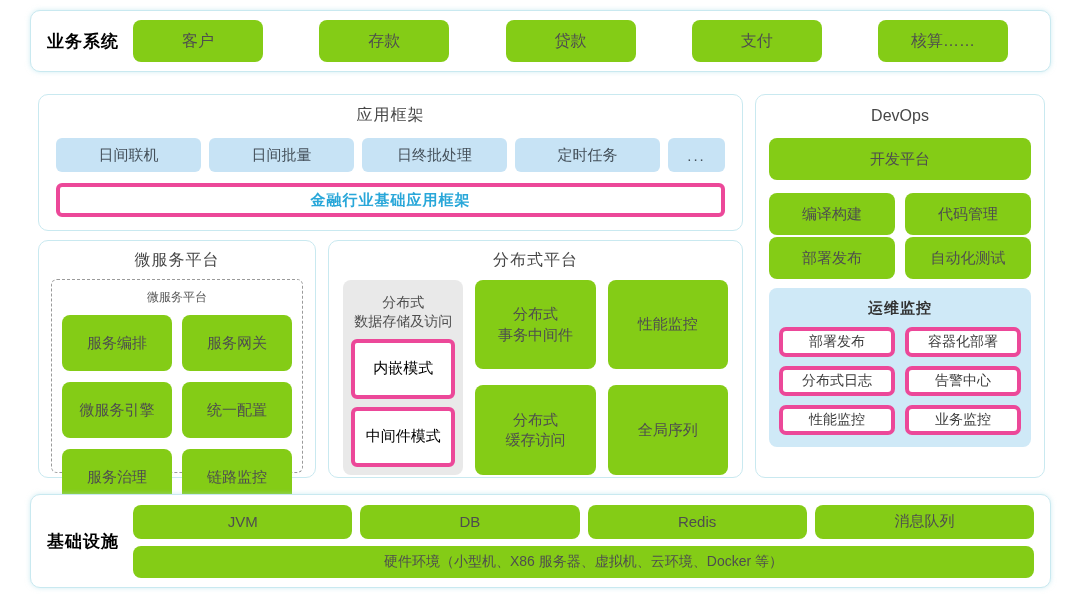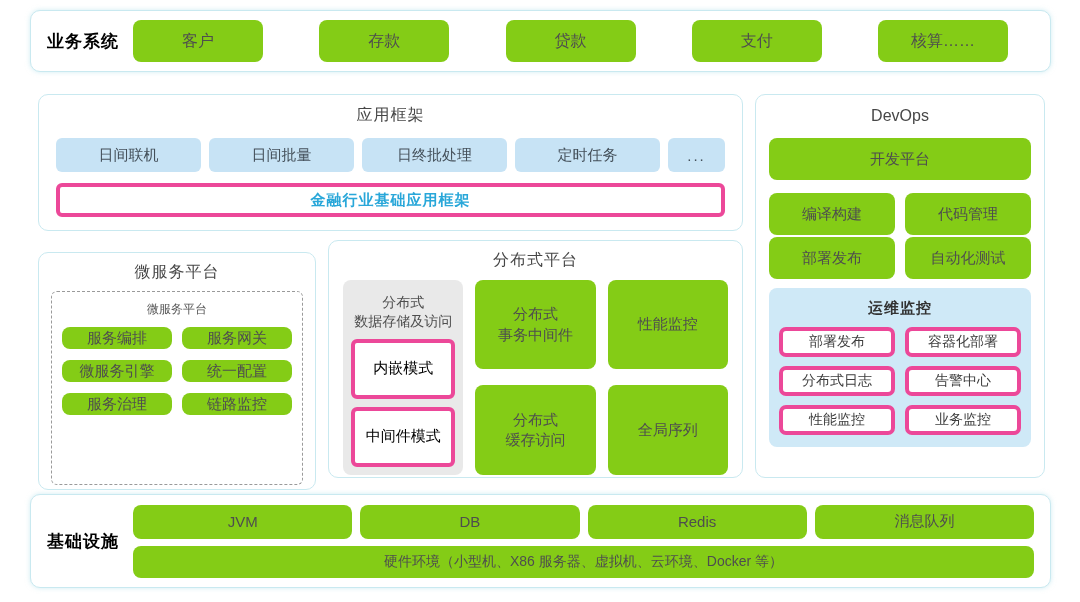--- a/index.html
+++ b/index.html
@@ -35,27 +35,27 @@
   
   .appfw { left:38px; top:94px; width:705px; height:137px; box-shadow:none; }
   .appfw .section-title { padding-top:10px; }
   .appfw-row { display:flex; gap:8px; margin:12px 17px 0; }
   .appfw-row .blue-box { flex:1; height:34px; }
   .appfw-row .blue-box.small { flex:0 0 57px; letter-spacing:2px; }
   .base-fw { margin:11px 17px 0; height:34px; color:#29a7d9; font-weight:700;
              font-size:15px; letter-spacing:1px; }
 
   
-  .micro { left:38px; top:252px; width:278px; height:238px; box-shadow:none; }
+  .micro { left:38px; top:240px; width:278px; height:238px; box-shadow:none; }
   .micro .section-title { padding-top:9px; }
   .dashed-box { margin:8px 12px 0; border:1px dashed #9a9a9a; border-radius:6px;
                 padding:7px 10px 10px; height:194px; }
   .inner-title { text-align:center; font-size:12px; color:#555; margin:2px 0 9px; }
   .micro-grid { display:grid; grid-template-columns:1fr 1fr; gap:11px 10px; }
-  .micro-grid .gray-box { height:22px; font-size:15px; }
+  .micro-grid .gray-box { height:56px; font-size:15px; }
 
   
   .dist { left:328px; top:240px; width:415px; height:238px; box-shadow:none; }
   .dist .section-title { padding-top:9px; }
   .dist-body { display:grid; grid-template-columns:1fr 1fr 1fr; gap:12px;
                margin:9px 14px 0; height:184px; }
   .storage-box { background:#e9e9e9; border-radius:8px; padding:8px;
                  display:flex; flex-direction:column; }
   .storage-label { text-align:center; font-size:14px; color:#4e4e4e;
                    margin-top:5px; }

